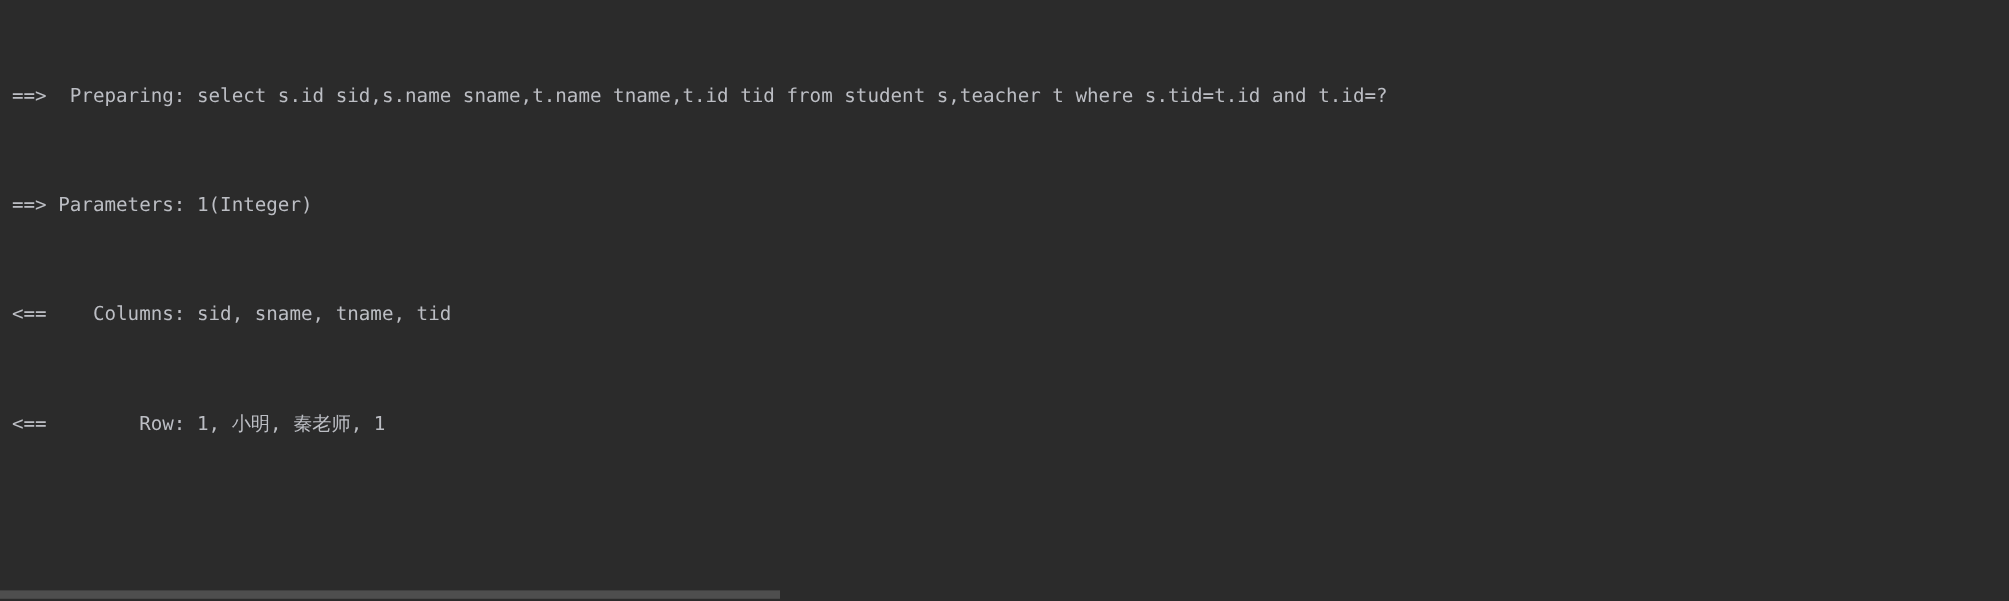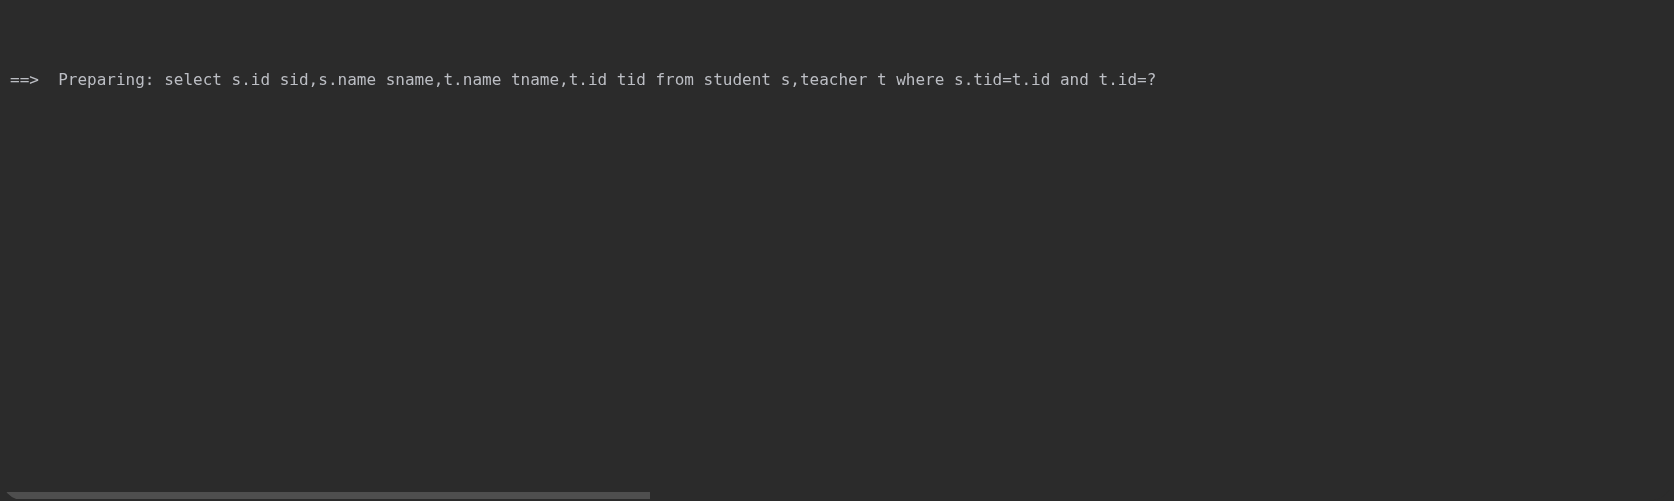--- a/index.html
+++ b/index.html
@@ -15,21 +15,20 @@
     height: 501px;
   }
   .console {
     width: 1674px;
     height: 501px;
     position: relative;
     white-space: pre;
     overflow: hidden;
     box-sizing: border-box;
     padding: 4px 0 0 10px;
-    border-radius: 26px;
   }
   .line {
     white-space: pre;
   }
   .scrollbar-h {
     position: absolute;
     left: 0;
     right: 0;
     bottom: 0;
     height: 11px;
@@ -43,20 +42,23 @@
     height: 7px;
     background: #4e4e4e;
     border-radius: 0;
   }
 </style>
 </head>
 <body>
 
 <div class="console">
   <div class="line">==&gt;  Preparing: select s.id sid,s.name sname,t.name tname,t.id tid from student s,teacher t where s.tid=t.id and t.id=?</div>
+  <div class="line">==&gt; Parameters: 1(Integer)</div>
+  <div class="line">&lt;==    Columns: sid, sname, tname, tid</div>
+  <div class="line">&lt;==        Row: 1, 小明, 秦老师, 1</div>
   
   
   
   
   
   
   
   
   <div class="line"></div>
   

